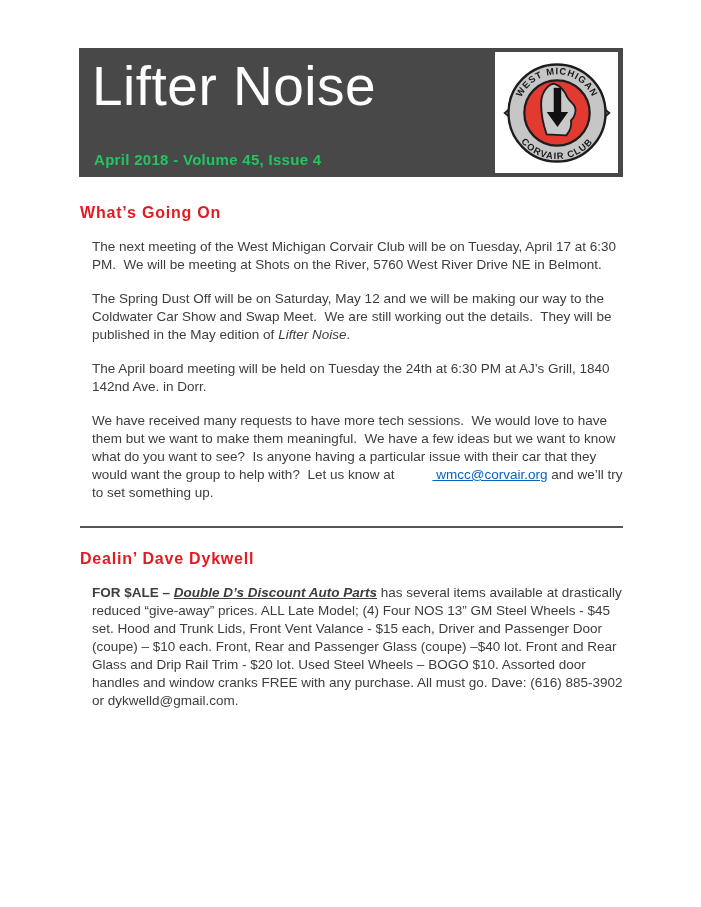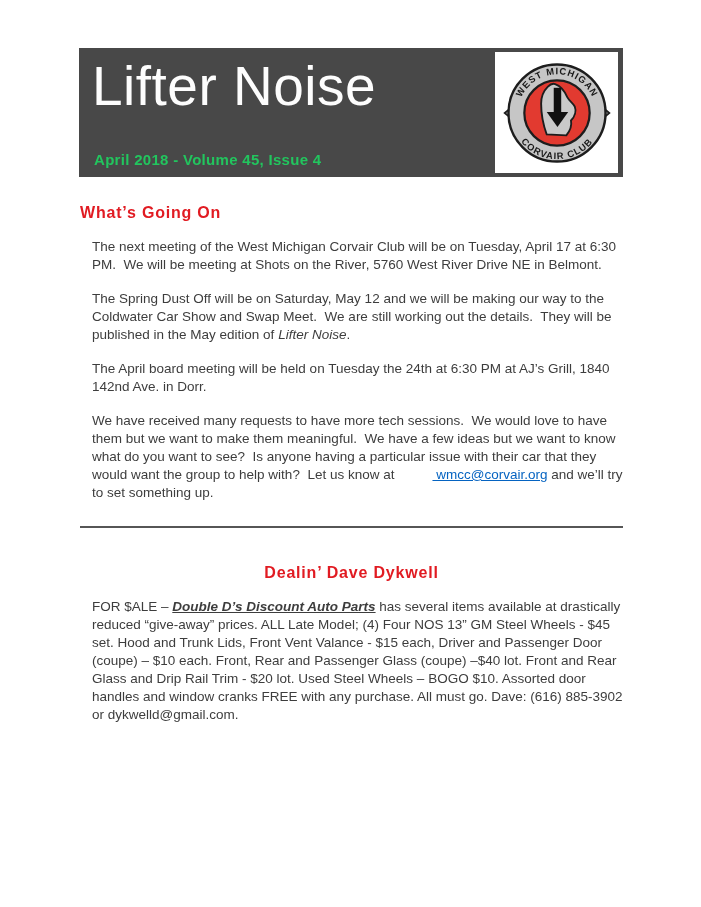--- a/index.html
+++ b/index.html
@@ -33,29 +33,29 @@
     font-size:10px;font-weight:700;letter-spacing:1.1px;fill:#181818;
   }
 
   
   .content{position:absolute;left:80px;top:184px;width:543px;}
   .red-heading{
     margin:20px 0 0 0;
     color:var(--heading-red,#e11b22);
     font-size:16px;font-weight:700;letter-spacing:0.8px;
   }
-  .red-heading.second{margin-top:36px;text-align:center;}
+  .red-heading.second{margin-top:22px;}
   p.body-para{
     margin:16px 0 0 12px;
     font-size:13.5px;line-height:18px;color:var(--body-text,#3d3d3d);
     white-space:pre-wrap;
   }
   .seg-normal{}
   .seg-italic{font-style:italic;}
-  .seg-bold{font-weight:400;}
+  .seg-bold{font-weight:700;}
   .seg-bold-italic{font-weight:700;font-style:italic;text-decoration:underline;}
   a.seg-link{color:var(--link-blue,#0563c1);text-decoration:underline;cursor:pointer;padding-left:38px;}
   hr.section-divider{
     border:none;border-top:2px solid #565656;
     margin:24px 0 0 0;width:543px;
   }
 </style>
 </head>
 <body>
 

